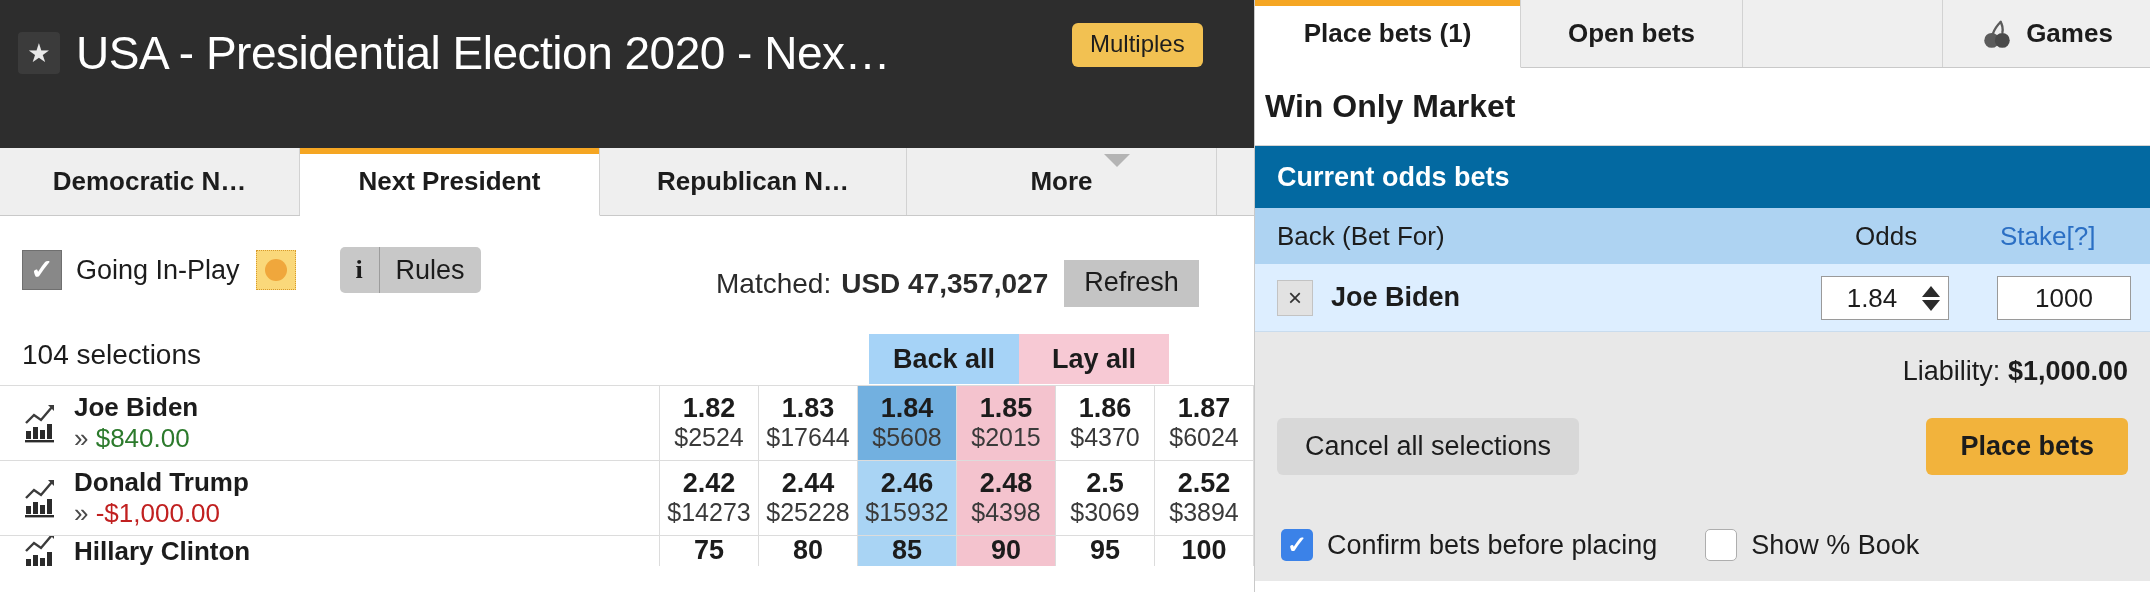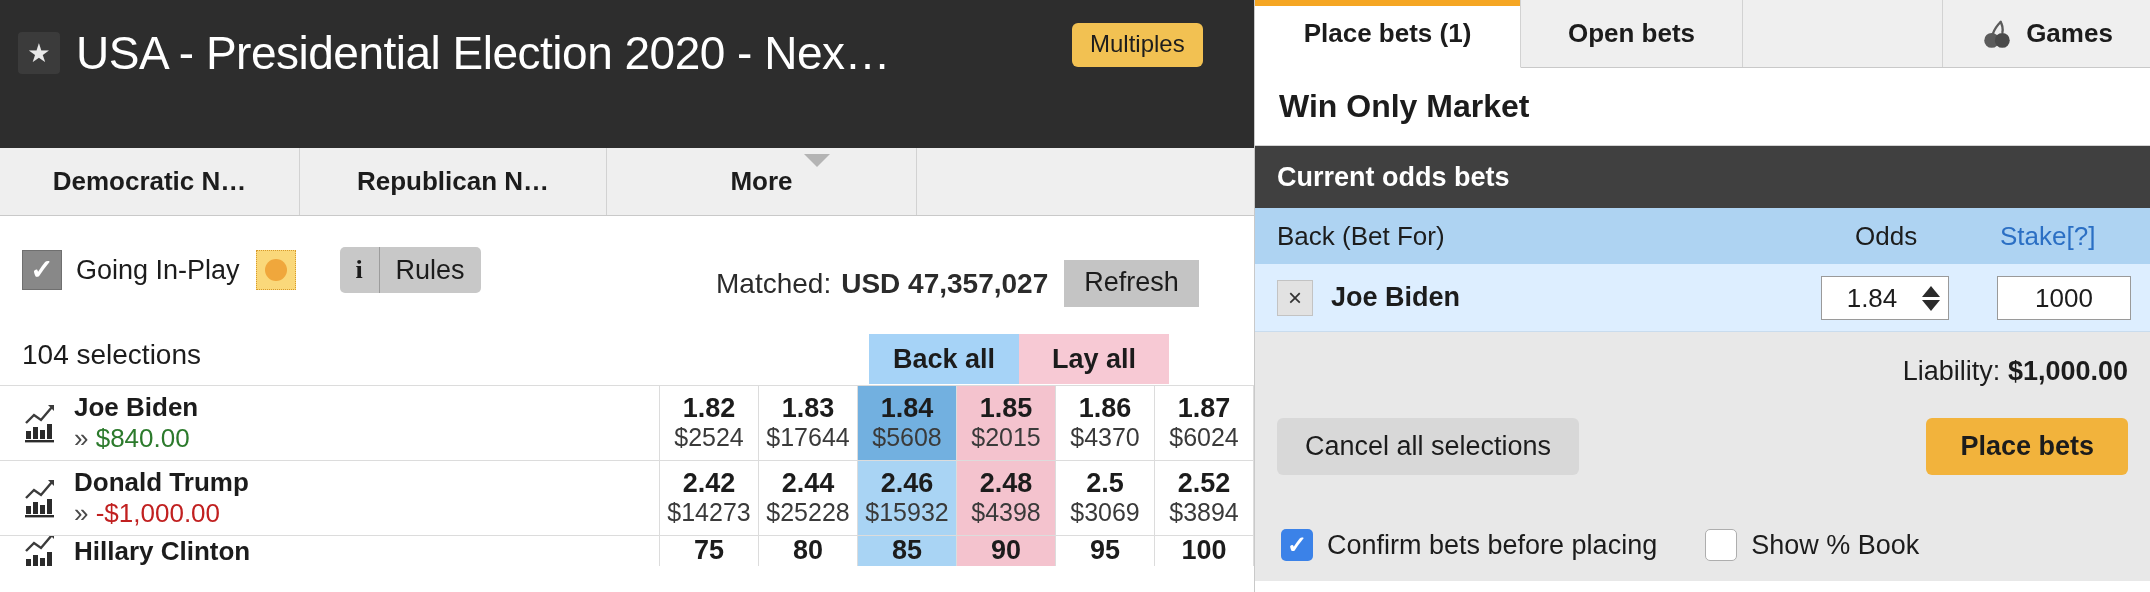--- a/index.html
+++ b/index.html
@@ -257,27 +257,27 @@
   .bet-tab.active::before {
     content: "";
     position: absolute; left: 0; right: 0; top: 0;
     height: 6px; background: #f5a623;
   }
   .games-icon { width: 34px; height: 34px; display:block; }
 
   .market-subtitle {
     height: 78px;
     display: flex; align-items: center;
-    padding-left: 24px;
+    padding-left: 10px;
     font-size: 32px; font-weight: bold; color: #1c1c1c;
     border-bottom: 1px solid #d4d4d4;
   }
   .current-odds-bar {
     height: 62px;
-    background: #404040;
+    background: #0369a1;
     display: flex; align-items: center;
     padding-left: 22px;
     color: #ffffff;
     font-size: 27px; font-weight: bold;
   }
   .bet-col-head {
     height: 56px;
     background: #aed3f2;
     display: flex; align-items: center;
     font-size: 26px; color: #1c1c1c;
@@ -383,20 +383,23 @@
       <div class="star-box">
         <span class="star-glyph">★</span>
       </div>
       <div class="market-title">USA - Presidential Election 2020 - Nex…</div>
       <div class="multiples-badge">Multiples</div>
     </div>
 
     <div class="tabstrip">
       <div class="tab w1">
         <span>Democratic N…</span>
+      </div>
+      <div class="tab w2 active">
+        <span>Next President</span>
       </div>
       <div class="tab w3">
         <span>Republican N…</span>
       </div>
       <div class="tab w4">
         <span>More</span>
         <span class="caret"></span>
       </div>
       <div class="tab w5"></div>
     </div>

